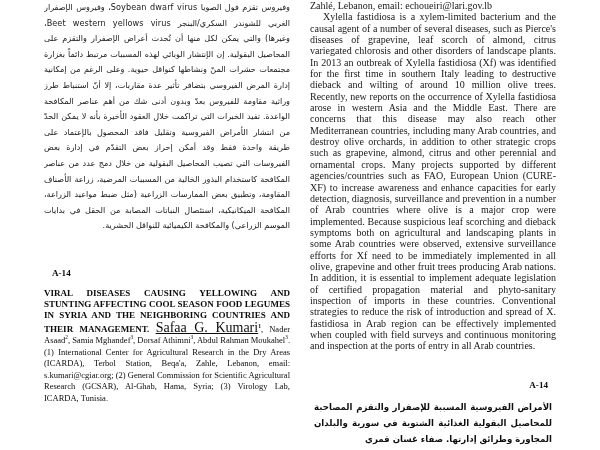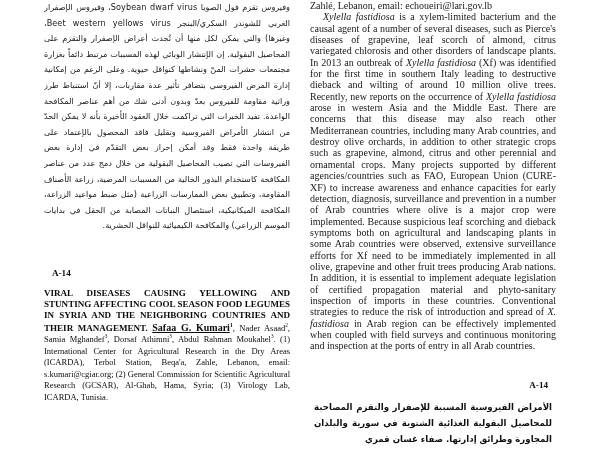--- a/index.html
+++ b/index.html
@@ -110,26 +110,26 @@
     color: #111111;
     margin: 0;
     text-transform: uppercase;
   }
   .abs-title .authors {
     font-weight: normal;
     font-size: 8.5px;
     text-transform: none;
   }
   .abs-title .pres {
-    font-weight: bold;
-    font-size: 10px;
+    font-weight: normal;
+    font-size: 14px;
     text-transform: none;
     text-decoration: underline;
   }
-  .it { font-style: italic; }
+  .it { }
   .sp-20 { height: 20px; }
   .sp-26 { height: 26px; }
 </style>
 </head>
 <body>
 
 <div class="page">
   <div class="columns">
 
     <div class="col">

